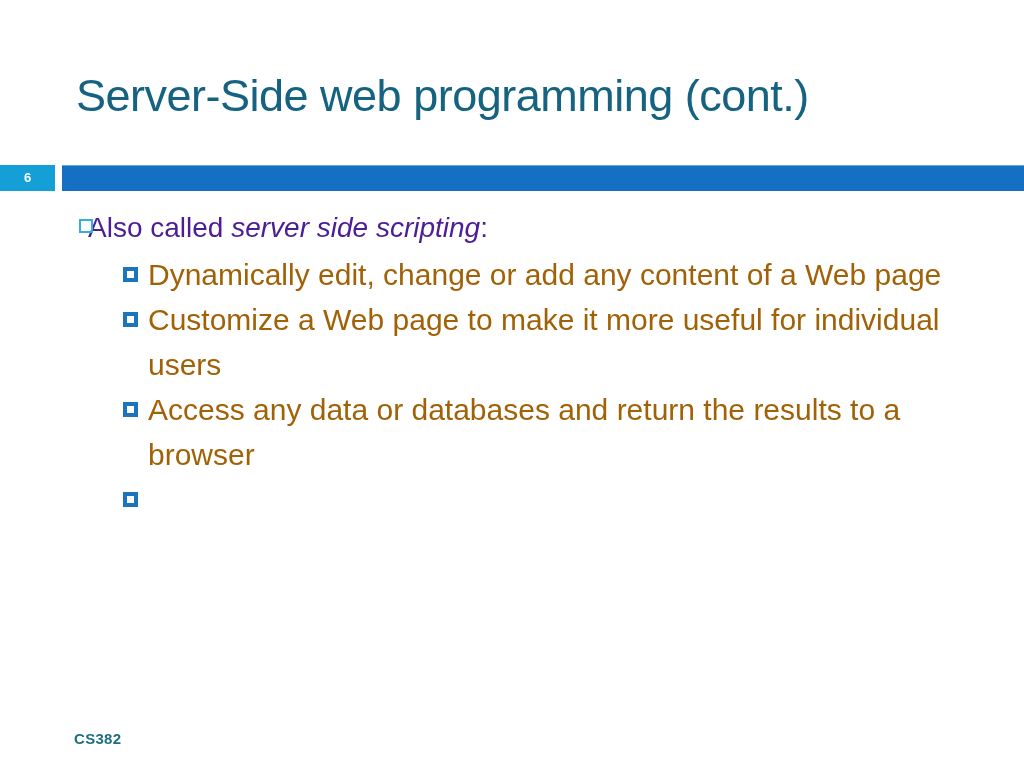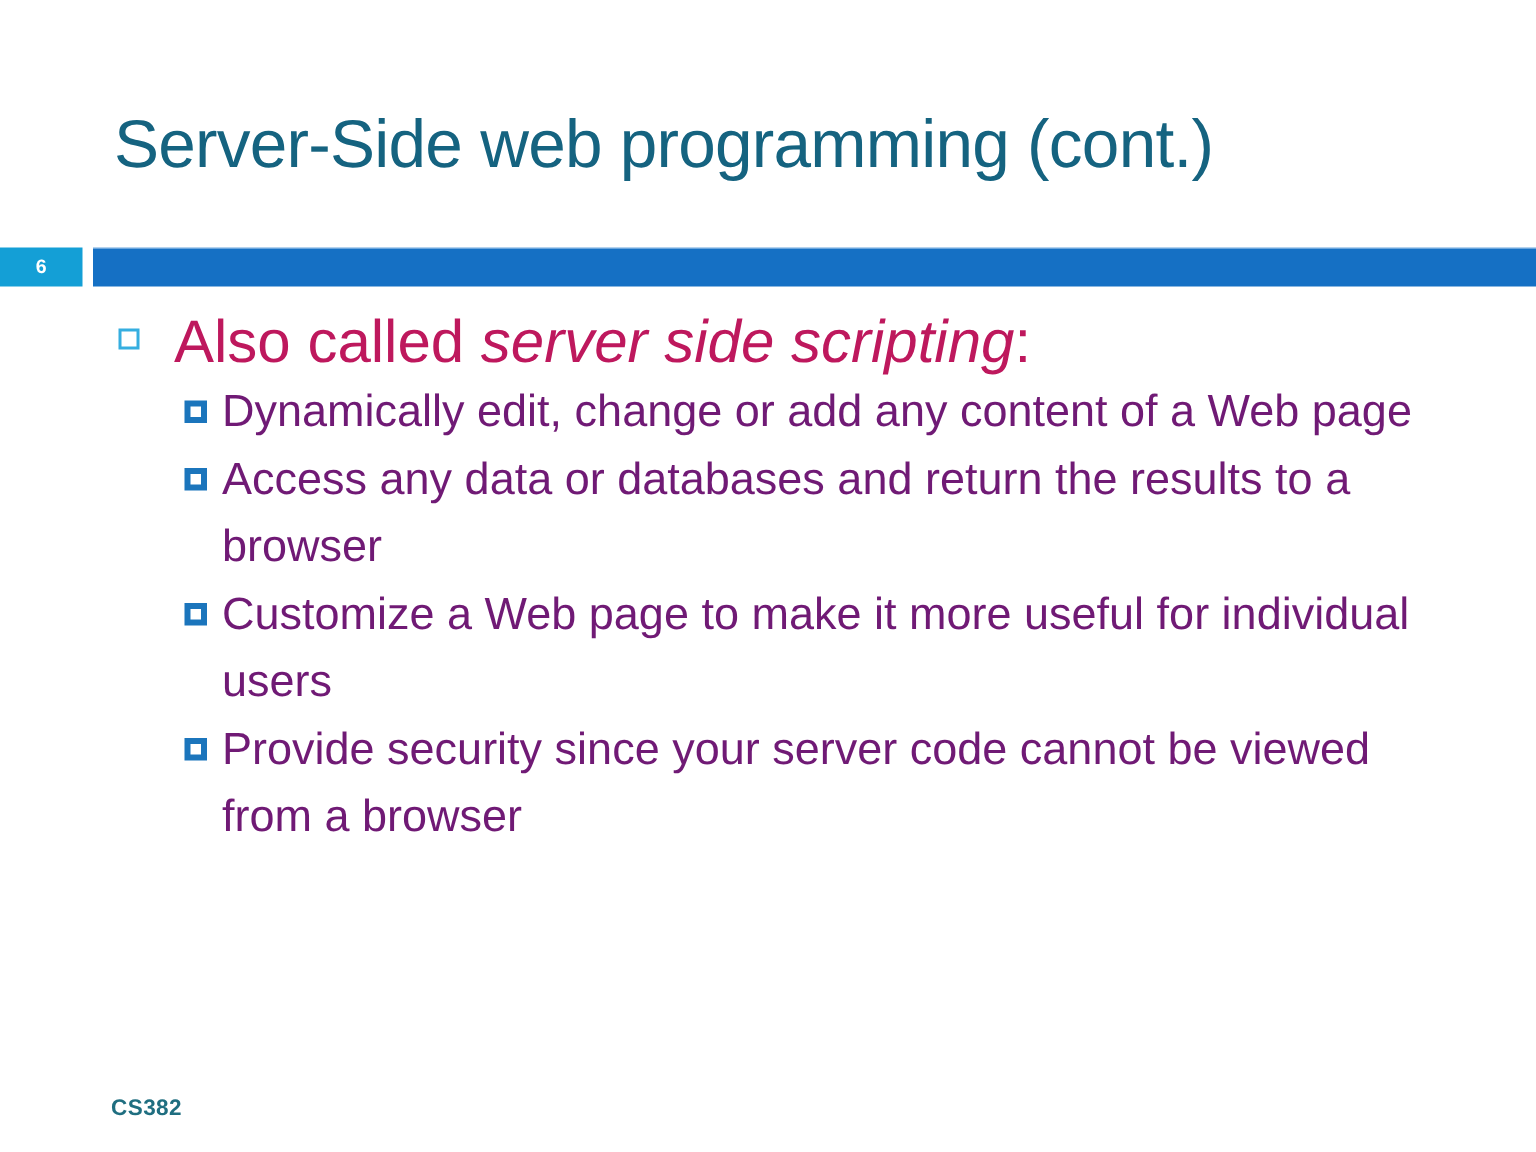--- a/index.html
+++ b/index.html
@@ -81,43 +81,43 @@
   
   .body-area {
     position: absolute;
     left: 0;
     top: 186px;
     width: 1024px;
   }
 
   .bullet-l1 {
     position: relative;
-    padding-left: 116px;
-    font-size: 40px;
+    padding-left: 88px;
+    font-size: 28px;
     line-height: 44px;
-    color: #be185d;
+    color: #4c1d95;
     margin-bottom: 2px;
   }
   .bullet-l1 .marker {
     position: absolute;
     left: 79px;
     top: 13px;
     width: 14px;
     height: 14px;
     border: 2px solid #35AEE0;
     box-sizing: border-box;
     background: transparent;
   }
 
   .bullet-l2 {
     position: relative;
     padding-left: 148px;
     font-size: 30px;
     line-height: 45px;
-    color: #701a75;
+    color: #a16207;
   }
   .bullet-l2 .marker {
     position: absolute;
     left: 123px;
     top: 15px;
     width: 15px;
     height: 15px;
     background: #1B75BC;
     box-sizing: border-box;
   }
@@ -172,30 +172,29 @@
     </div>
 
     <div class="bullet-l2">
       <span class="marker"></span>
       <span class="text">Dynamically edit, change or add any content of a Web page</span>
     </div>
 
 
     <div class="bullet-l2">
       <span class="marker"></span>
+      <span class="text">Customize a Web page to make it more useful for individual users</span>
+    </div>
+
+    <div class="bullet-l2">
+      <span class="marker"></span>
       <span class="text">Access any data or databases and return the results to a browser</span>
     </div>
 
     <div class="bullet-l2">
       <span class="marker"></span>
-      <span class="text">Customize a Web page to make it more useful for individual users</span>
-    </div>
-
-    <div class="bullet-l2">
-      <span class="marker"></span>
-      <span class="text">Provide security since your server code cannot be viewed from a browser</span>
     </div>
 
   </div>
 
   <div class="footer-label">CS382</div>
 
 </div>
 
 </body></html>

